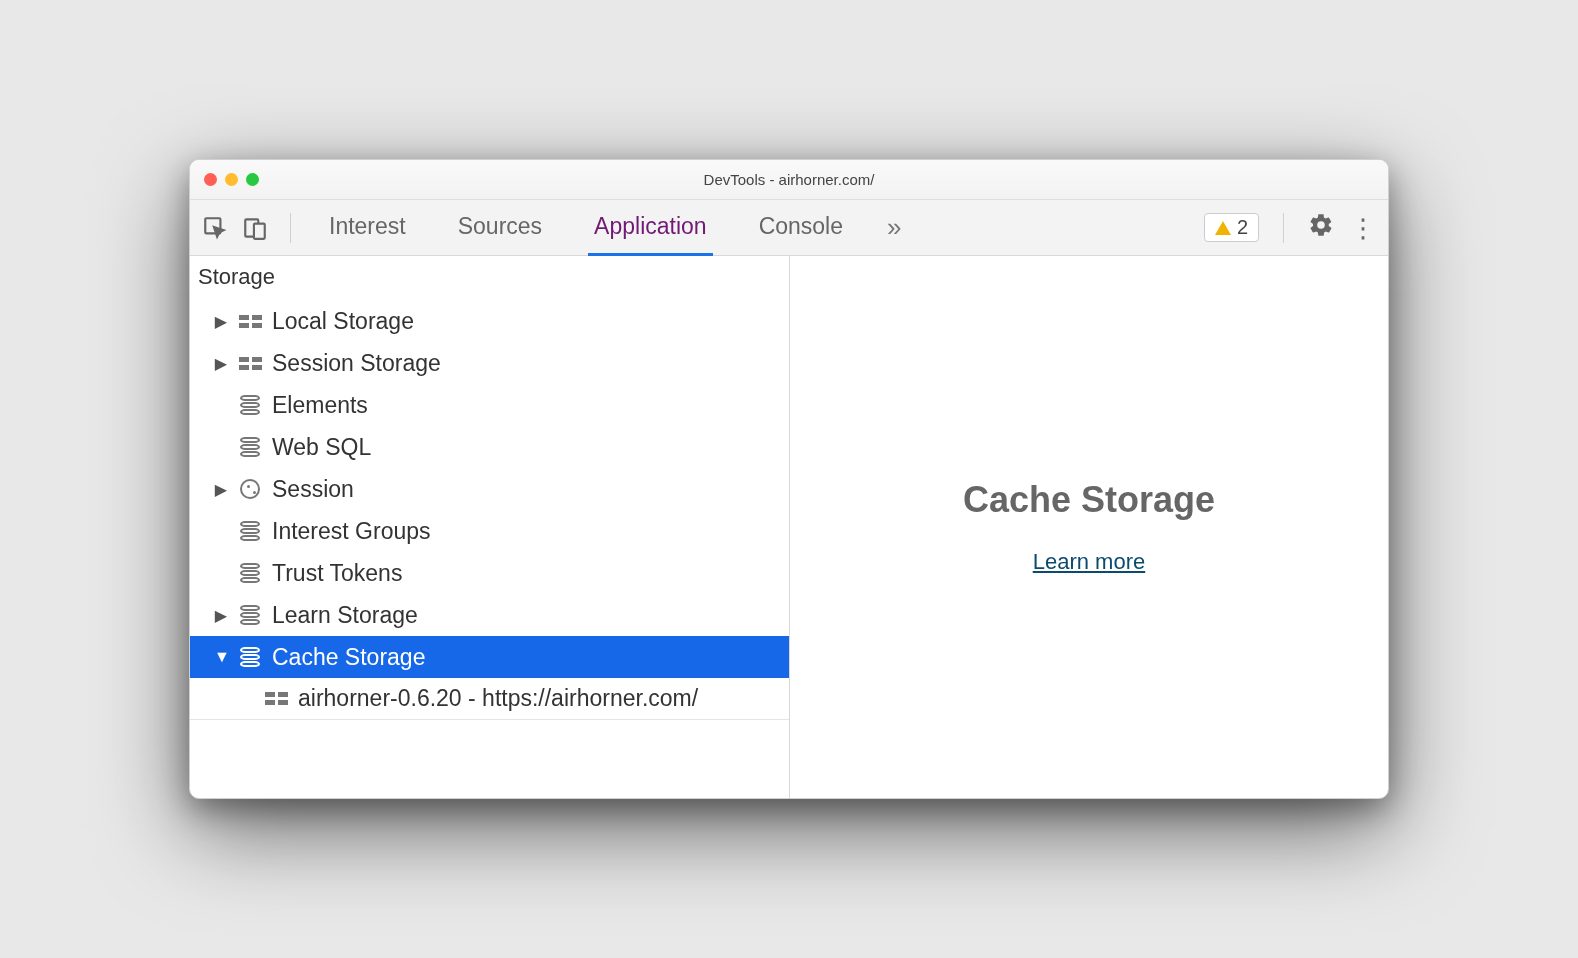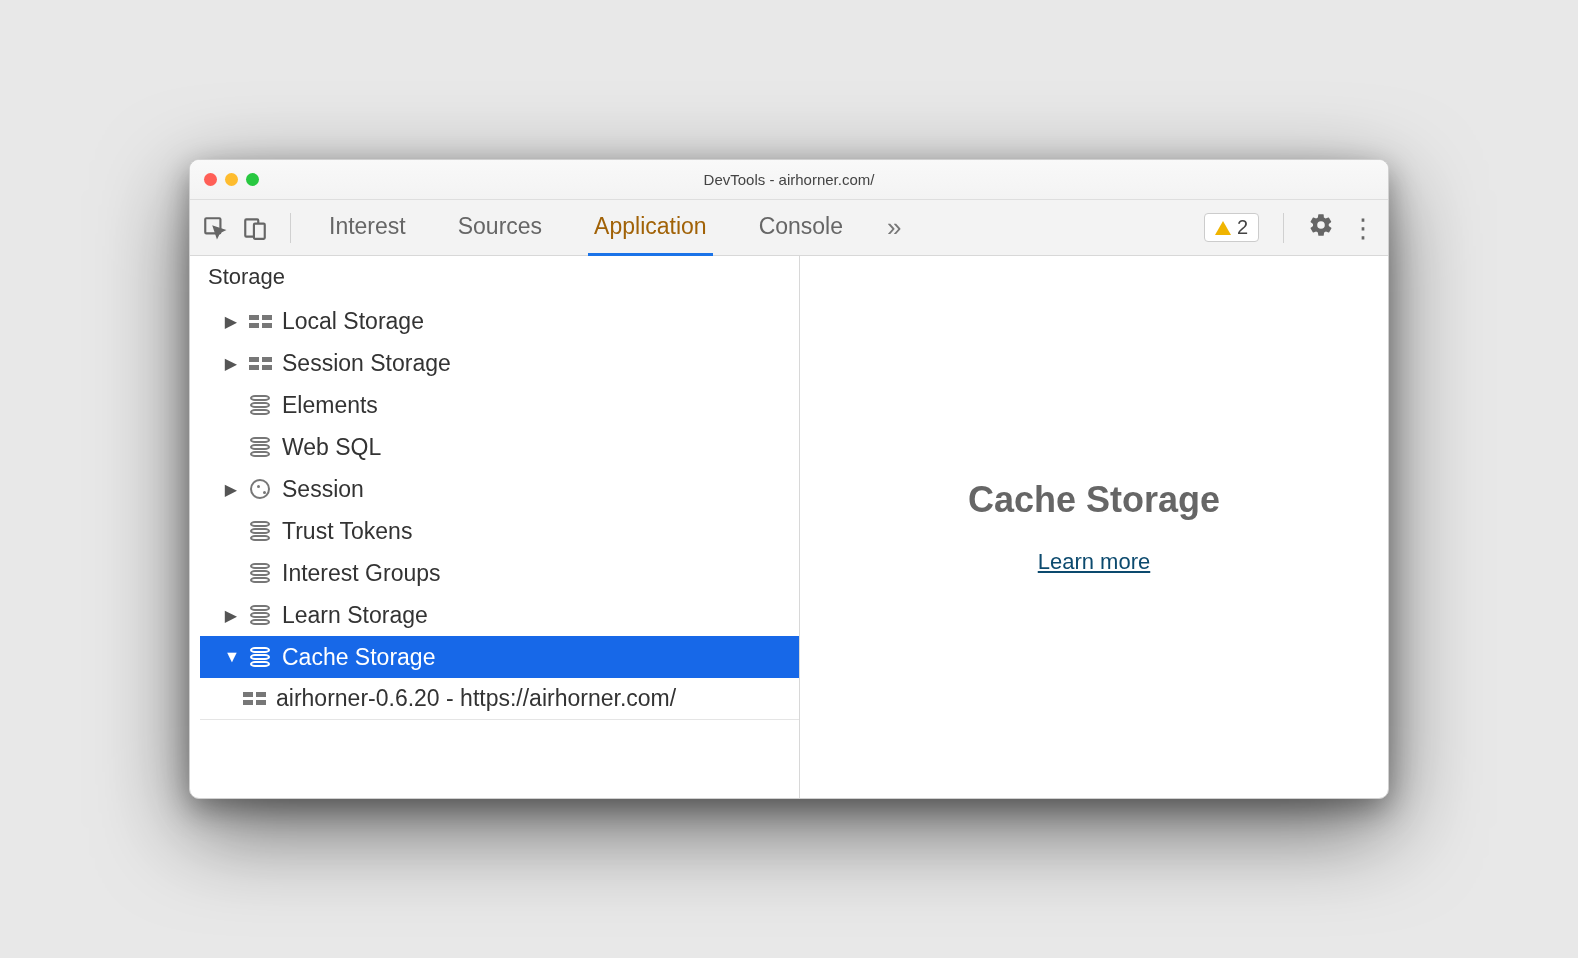--- a/index.html
+++ b/index.html
@@ -65,21 +65,21 @@
   .tb-divider { width:1px; height:30px; background:#d0d0d0; margin:0 8px; }
   .tabs { display:flex; align-items:center; gap:40px; margin-left:24px; }
   .tab {
     padding: 14px 6px 13px 6px;
     color: #666;
     cursor: default;
     font-size: 23px;
     border-bottom: 3px solid transparent;
   }
   .tab.active {
-    color: #a16207;
+    color: #701a75;
     border-bottom-color: #1a73e8;
   }
   .chevrons { margin-left: 38px; color:#777; font-size:26px; cursor:default;}
   .tb-right { margin-left:auto; display:flex; align-items:center; gap:16px;}
   .badge {
     border: 1px solid #ccc;
     background:#fff;
     border-radius:4px;
     padding: 2px 10px;
     display:flex; align-items:center; gap:6px;
@@ -95,21 +95,20 @@
   .kebab { font-size:26px; line-height:0; letter-spacing:0; }
   .content {
     flex:1; display:flex; min-height:0;
   }
   .sidebar {
     width: 600px;
     border-right: 1px solid #d8d8d8;
     overflow: hidden;
     font-size: 23px;
     color:#333;
-    margin-left:10px;
   }
   .sec-header {
     padding: 8px 8px 10px 8px;
     font-size: 22px;
     color:#333;
   }
   .tree { }
   .row {
     display:flex; align-items:center;
     height: 42px;
@@ -127,21 +126,21 @@
   .row .arrow.empty { visibility:hidden; }
   .row .icon {
     width: 28px; display:flex; justify-content:center; align-items:center;
   }
   .row.selected {
     background: #1768e8;
     color: #fff;
   }
   .row.selected .arrow { color:#fff; }
   .row.child {
-    padding-left: 40px;
+    padding-left: 72px;
     border-bottom: 1px solid #e5e5e5;
     align-items: center;
   }
   .main {
     flex:1;
     display:flex;
     flex-direction:column;
     align-items:center;
     justify-content:center;
     gap: 28px;
@@ -308,33 +307,33 @@
 
         <div class="row">
           <span class="arrow empty">▶</span>
           <span class="icon">
               <span class="db gray">
                 <span></span>
                 <span></span>
                 <span></span>
               </span>
             </span>
+          <span>Interest Groups</span>
+        </div>
+
+        <div class="row">
+          <span class="arrow empty">▶</span>
+          <span class="icon">
+              <span class="db gray">
+                <span></span>
+                <span></span>
+                <span></span>
+              </span>
+            </span>
           <span>Trust Tokens</span>
-        </div>
-
-        <div class="row">
-          <span class="arrow empty">▶</span>
-          <span class="icon">
-              <span class="db gray">
-                <span></span>
-                <span></span>
-                <span></span>
-              </span>
-            </span>
-          <span>Interest Groups</span>
         </div>
 
         <div class="row">
           <span class="arrow">▶</span>
           <span class="icon">
               <span class="db gray">
                 <span></span>
                 <span></span>
                 <span></span>
               </span>

